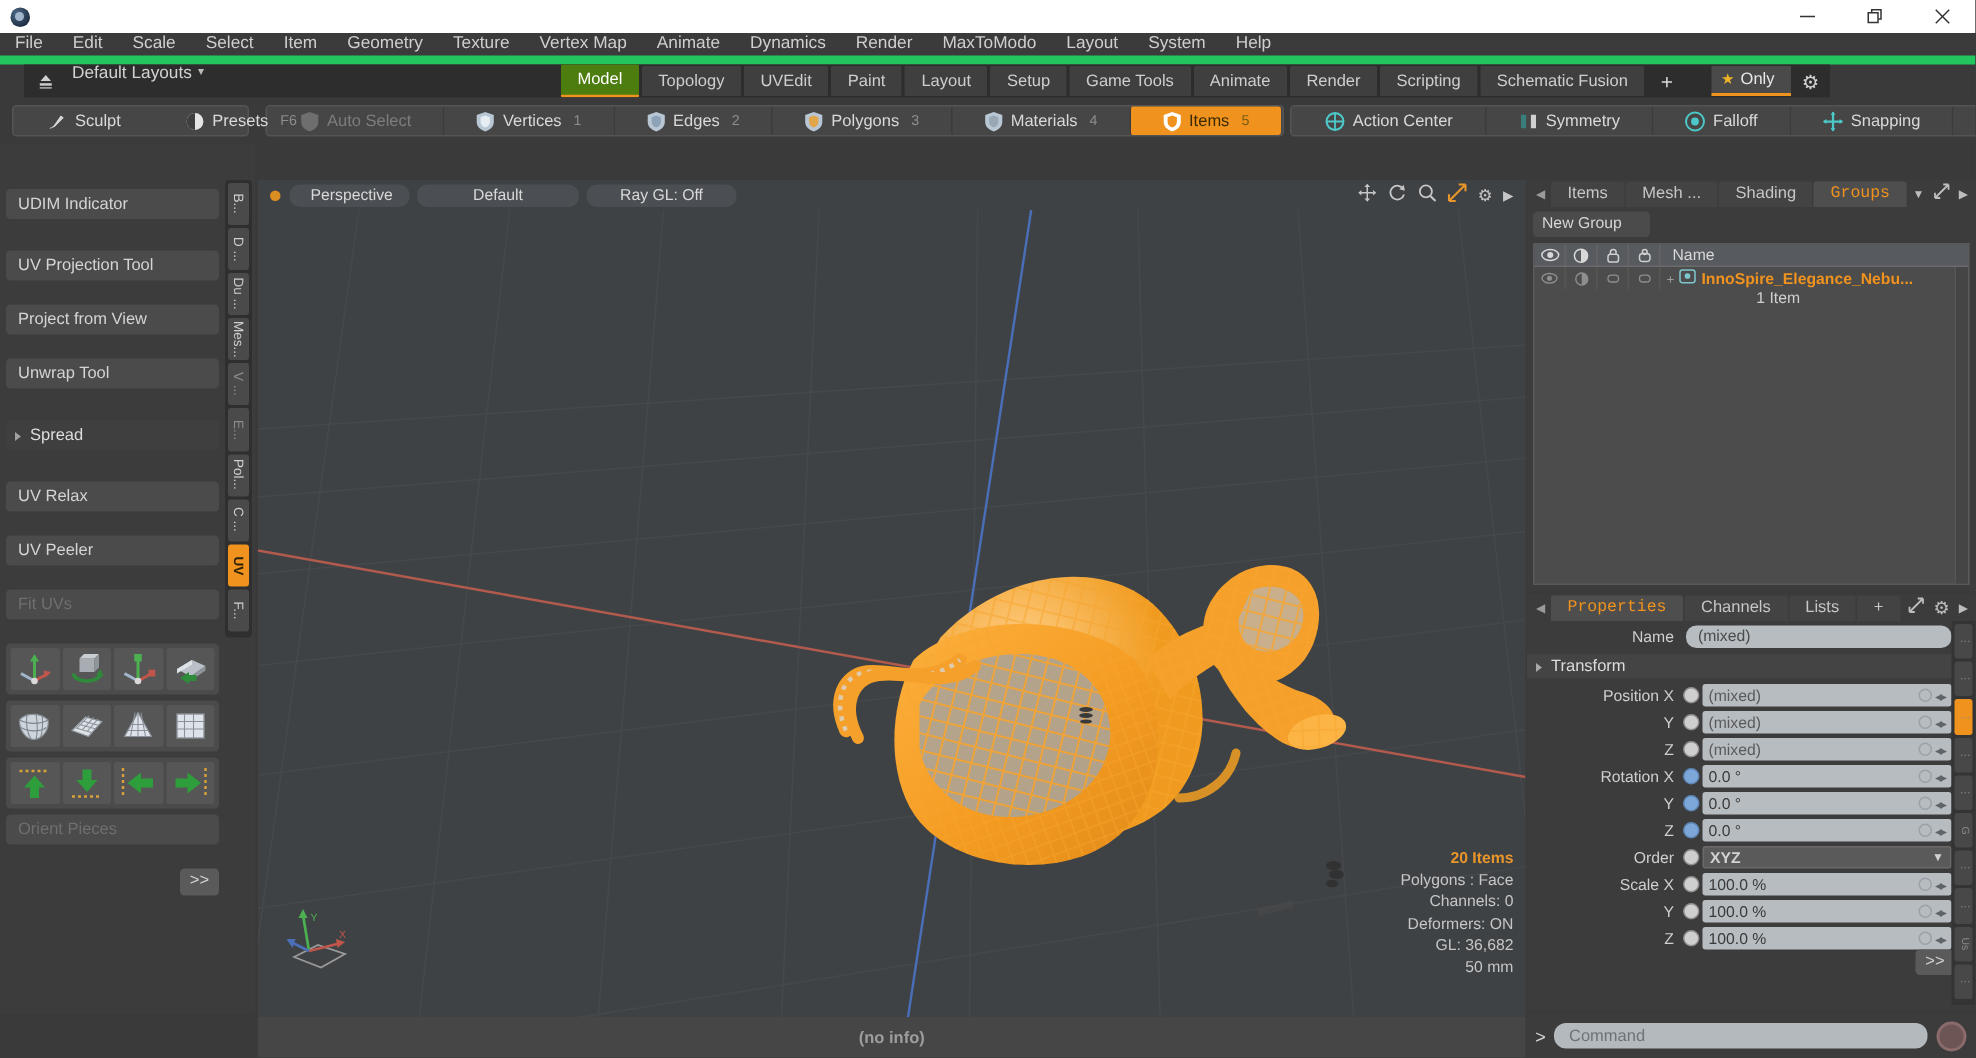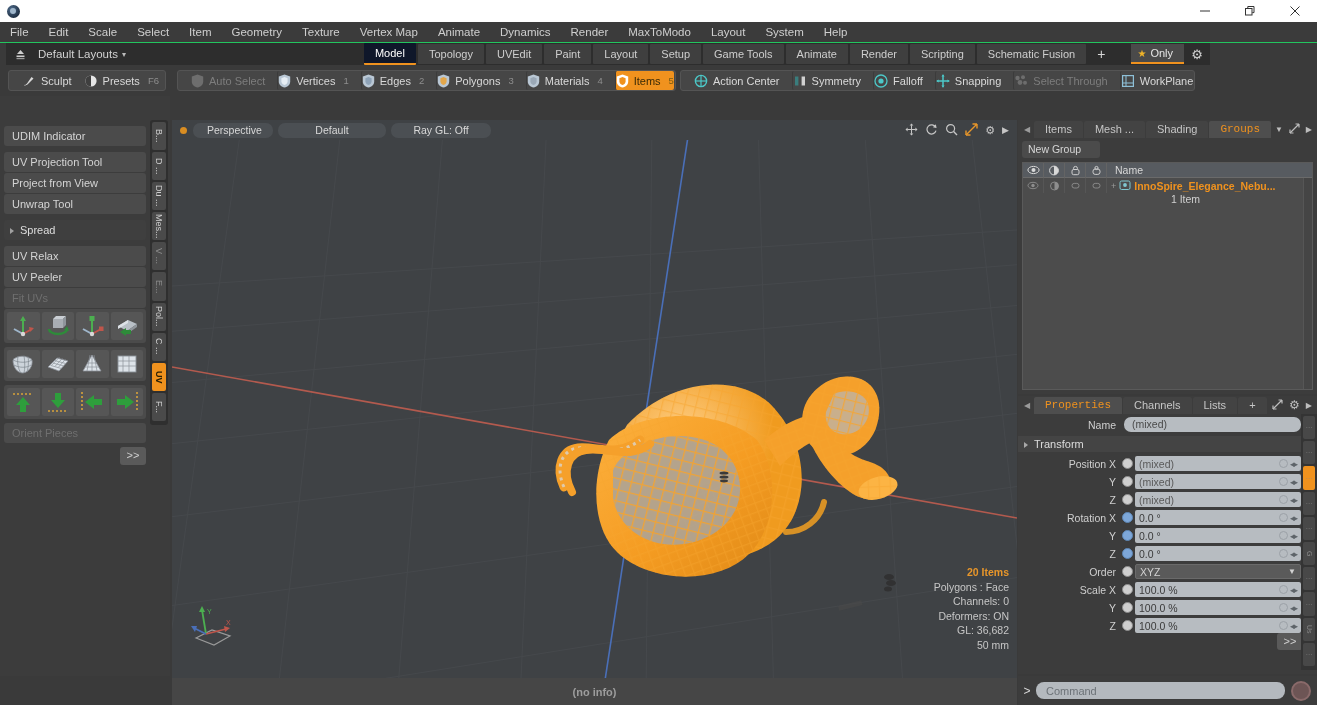--- a/index.html
+++ b/index.html
@@ -35,50 +35,50 @@
   .tb-btn {
     width: 45px; height: 22px; display: flex; align-items: center;
     justify-content: center; color: #333; font-size: 13px;
   }
   .tb-btn svg { display: block; }
 
   
   .menubar {
     position: absolute; top: 22px; left: 0; width: 1317px; height: 21px;
     background: #3b3b3b; display: flex; align-items: center;
-    border-bottom: 1px solid #22c55e;
+    border-bottom: 6px solid #22c55e;
   }
   .menu-item {
     padding: 0 10px; height: 21px; line-height: 21px;
     color: #cfcfcf; font-size: 11.5px; white-space: nowrap;
   }
 
   
   .layoutbar {
-    position: absolute; top: 43px; left: 6px; width: 1204px; height: 22px;
-    background: #2d2d2d; display: flex; align-items: center;
+    position: absolute; top: 43px; left: 16px; width: 1204px; height: 22px;
+    background: #2d2d2d; display: flex; align-items: flex-start;
   }
   .ll-icon {
     width: 20px; height: 22px; display: flex; align-items: center;
     justify-content: center; margin-left: 4px;
   }
   .ll-label {
     padding: 0 10px 0 8px; color: #d2d2d2; font-size: 11.5px;
     white-space: nowrap;
   }
   .ll-caret { font-size: 8px; color: #bbb; margin-left: -6px; margin-right: 6px; }
   .ltabs { display: flex; align-items: center; margin-left: 232px; height: 22px; }
   .ltab {
     height: 20px; line-height: 20px; padding: 0 11px;
     background: #3f3f3f; color: #cecece; font-size: 11px;
     margin-right: 2px; white-space: nowrap; border-radius: 1px;
     text-align: center;
   }
   .ltab.active {
-    background: #0f172a; color: #ffffff;
+    background: #4d7c0f; color: #ffffff;
     border-bottom: 2px solid #f0921e; height: 22px; line-height: 20px;
   }
   .ltab.plus { background: transparent; font-size: 14px; padding: 0 9px; color: #d8d8d8; }
   .lright { margin-left: auto; display: flex; align-items: center; height: 22px; }
   .only-btn {
     height: 20px; line-height: 19px; padding: 0 11px 0 6px; background: #4a4a4a;
     color: #e6e6e6; font-size: 11px; border-bottom: 2px solid #f0921e;
     display: flex; align-items: center; gap: 4px;
   }
   .star { color: #f0b429; font-size: 10px; }
@@ -89,41 +89,41 @@
     position: absolute; top: 67px; left: 0; width: 1317px; height: 27px;
     background: #3a3a3a; display: flex; align-items: center;
   }
   .mgroup {
     display: flex; align-items: center; height: 21px;
     background: #464646; border: 1px solid #545454; border-radius: 3px;
     margin-left: 6px; padding: 0 1px;
   }
   .mbtn {
     height: 19px; display: flex; align-items: center; gap: 5px;
-    padding: 0 0; color: #d9d9d9; font-size: 11px; white-space: nowrap;
-    border-radius: 2px; position: relative; margin-left: 12px;
+    padding: 0 21px; color: #d9d9d9; font-size: 11px; white-space: nowrap;
+    border-radius: 2px; position: relative;
   }
   .mbtn.sep { border-left: 1px solid #3b3b3b; }
   .mbtn.dim { color: #7d7d7d; }
   .mbtn.on { background: #f0921e; color: #3a2a06; }
   .mbtn .kbd { color: #8e8e8e; font-size: 9.5px; margin-left: 3px; }
   .mbtn.on .kbd { color: #7a5c12; }
   .shield { width: 13px; height: 14px; flex: none; }
   .ico16 { width: 14px; height: 14px; flex: none; }
 
   
   .leftpanel {
     position: absolute; top: 96px; left: 0; width: 170px; height: 580px;
     background: #3c3c3c;
   }
   .lp-inner { position: absolute; left: 4px; top: 30px; width: 142px; }
   .lp-row {
     height: 20px; line-height: 20px; padding-left: 8px;
     background: #4b4b4b; color: #d4d4d4; font-size: 11px;
-    border-radius: 3px; margin-bottom: 1px; white-space: nowrap;
+    border-radius: 3px; margin-bottom: 16px; white-space: nowrap;
   }
   .lp-row.dim { color: #6f6f6f; }
   .lp-row.hdr { background: #3f3f3f; color: #dedede; padding-left: 16px; position: relative; }
   .lp-row.hdr::before {
     content: ""; position: absolute; left: 6px; top: 8px;
     border-left: 4px solid #a0a0a0; border-top: 3px solid transparent;
     border-bottom: 3px solid transparent;
   }
   .lp-gap { height: 5px; }
   .lp-grid {
@@ -255,21 +255,21 @@
   .pf-right {
     margin-left: auto; display: flex; align-items: center; gap: 2px;
   }
   .pf-circ {
     width: 9px; height: 9px; border-radius: 50%; border: 1px solid #9ba1a7;
   }
   .pf-arrows { color: #5e6469; font-size: 9px; letter-spacing: -1px; }
   .psel {
     flex: 1; height: 15px; background: #5a5a5a; border: 1px solid #6a6a6a;
     border-radius: 2px; display: flex; align-items: center; padding: 0 4px;
-    margin-left: 2px; color: #d2d2d2; font-size: 10.5px;
+    margin-left: 2px; color: #d2d2d2; font-size: 10.5px; font-weight: bold;
   }
   .psel .cv { margin-left: auto; font-size: 8px; }
   .section-hdr {
     height: 16px; line-height: 16px; background: #444444; color: #dcdcdc;
     font-size: 11px; padding-left: 16px; position: relative; margin: 3px 0 3px 0;
     width: 283px;
   }
   .section-hdr::before {
     content: ""; position: absolute; left: 6px; top: 6px;
     border-left: 4px solid #a8a8a8; border-top: 3px solid transparent;

